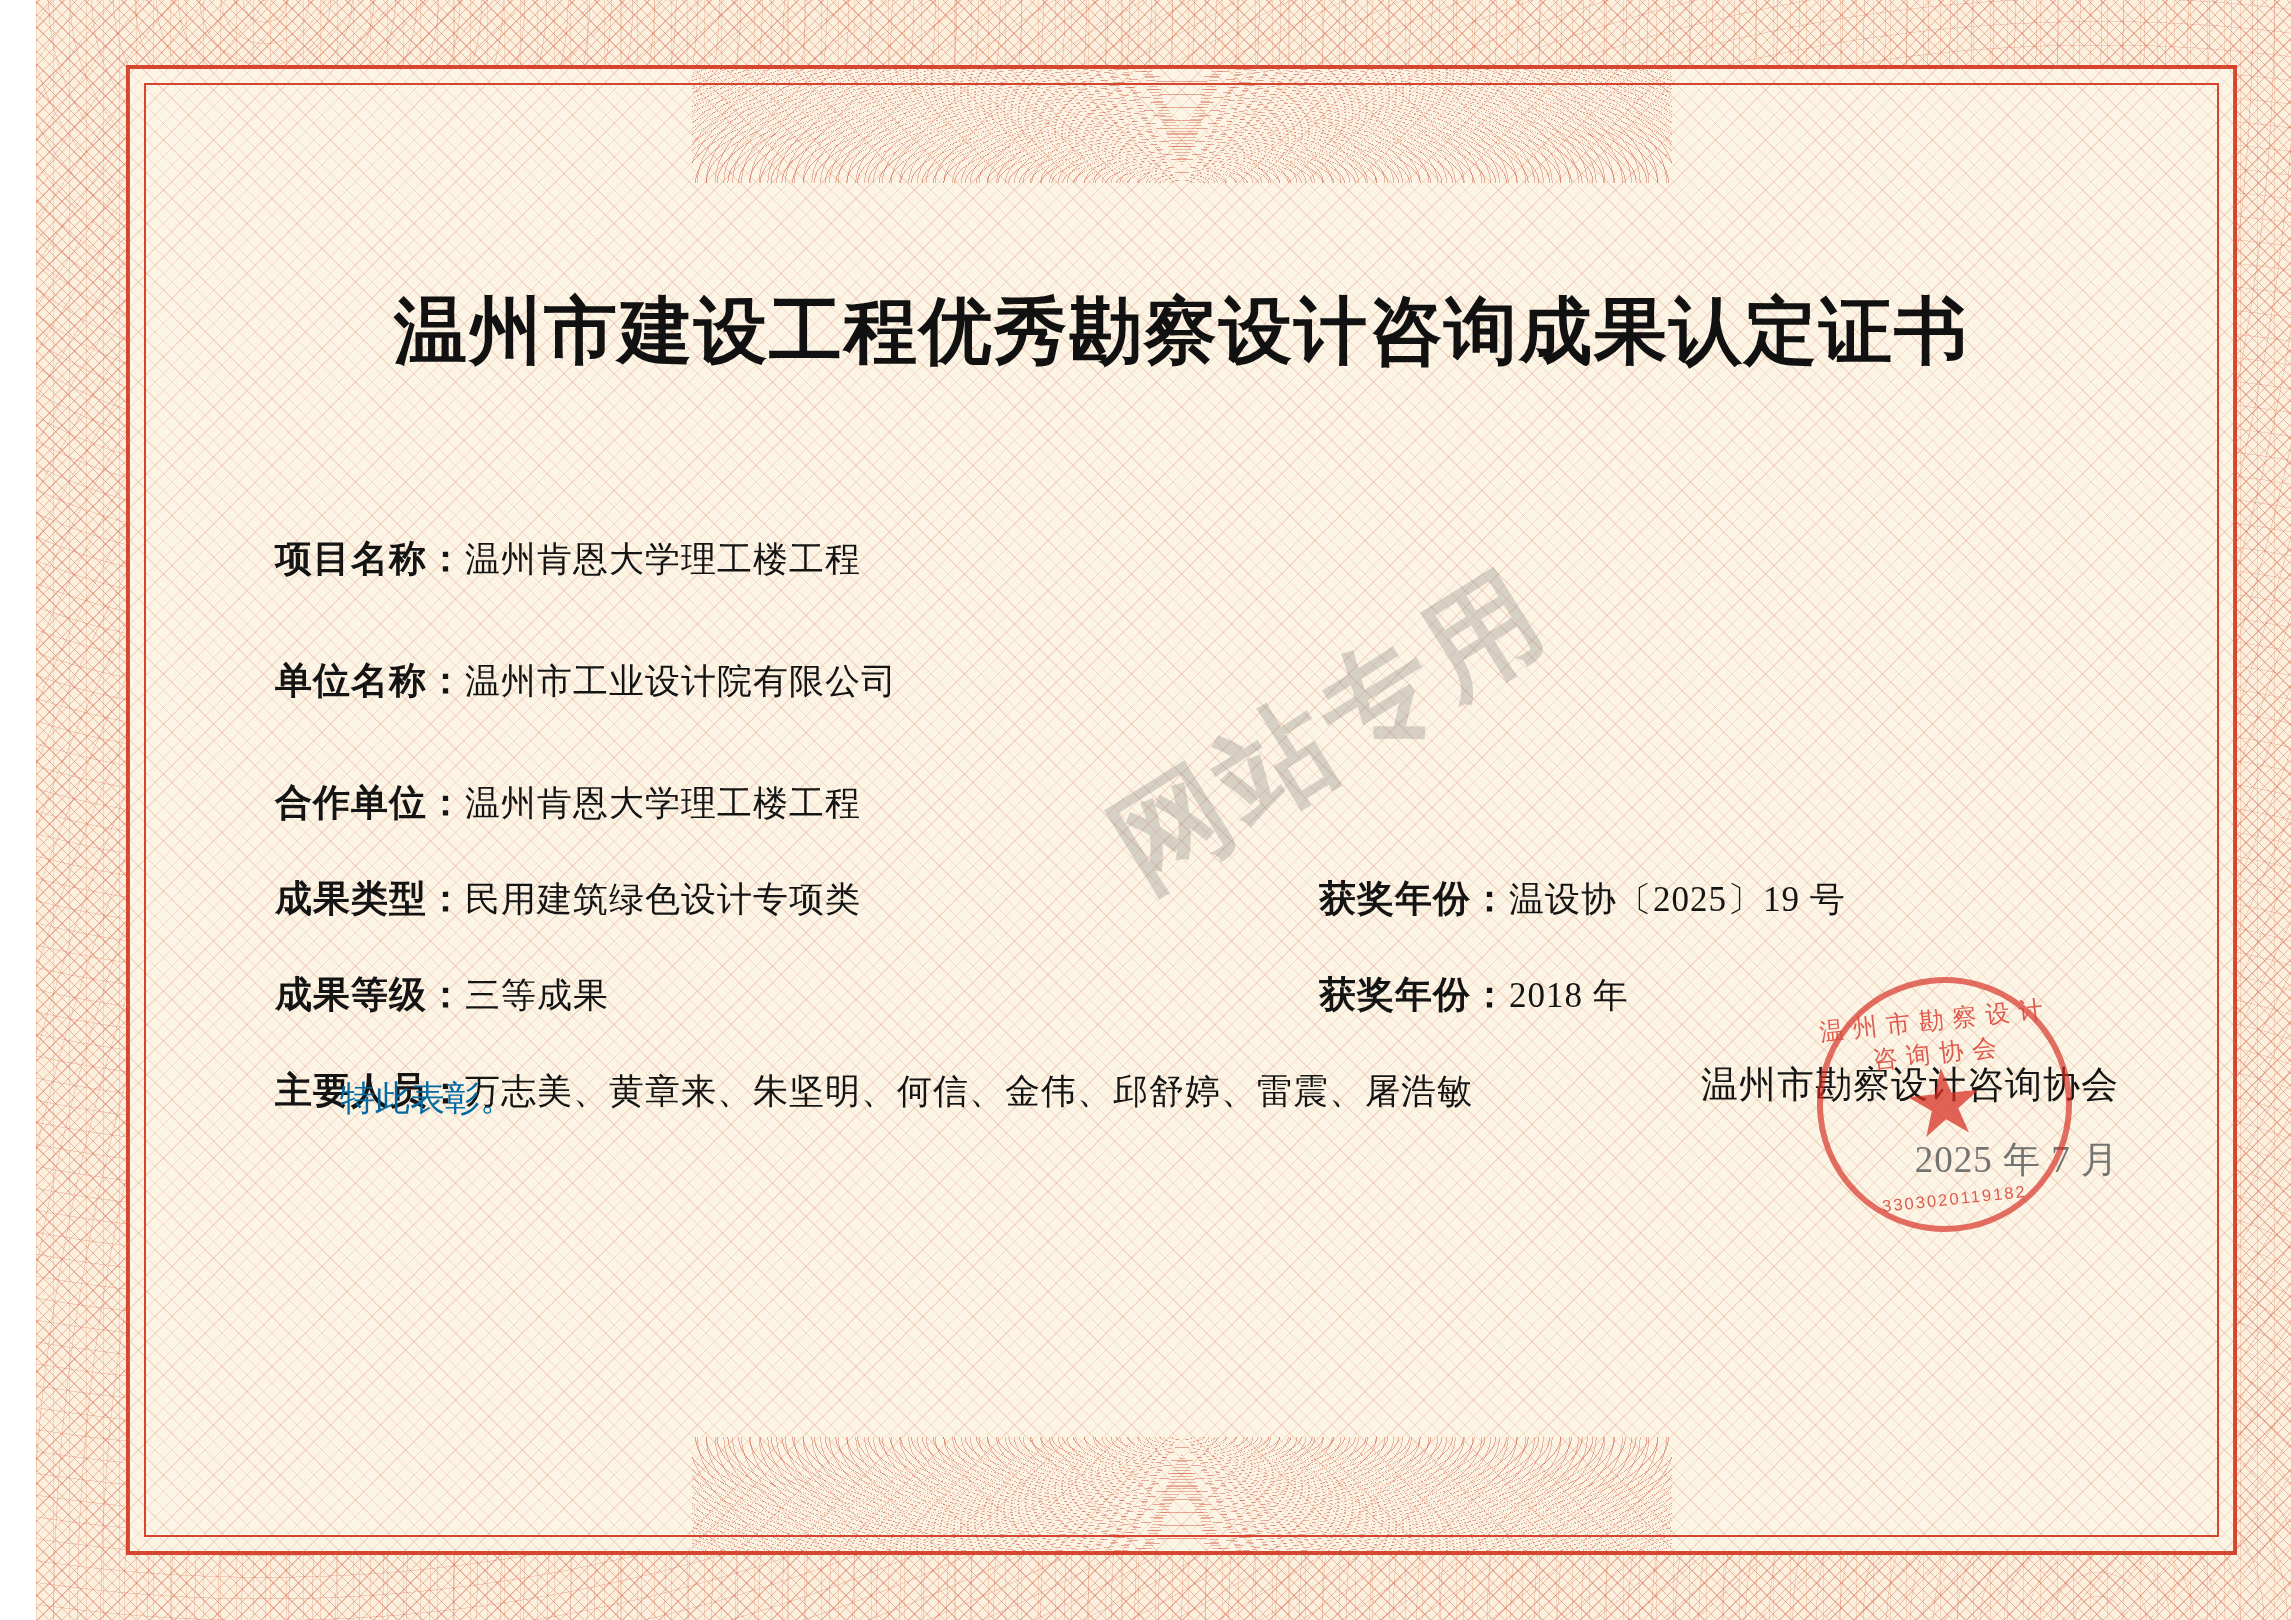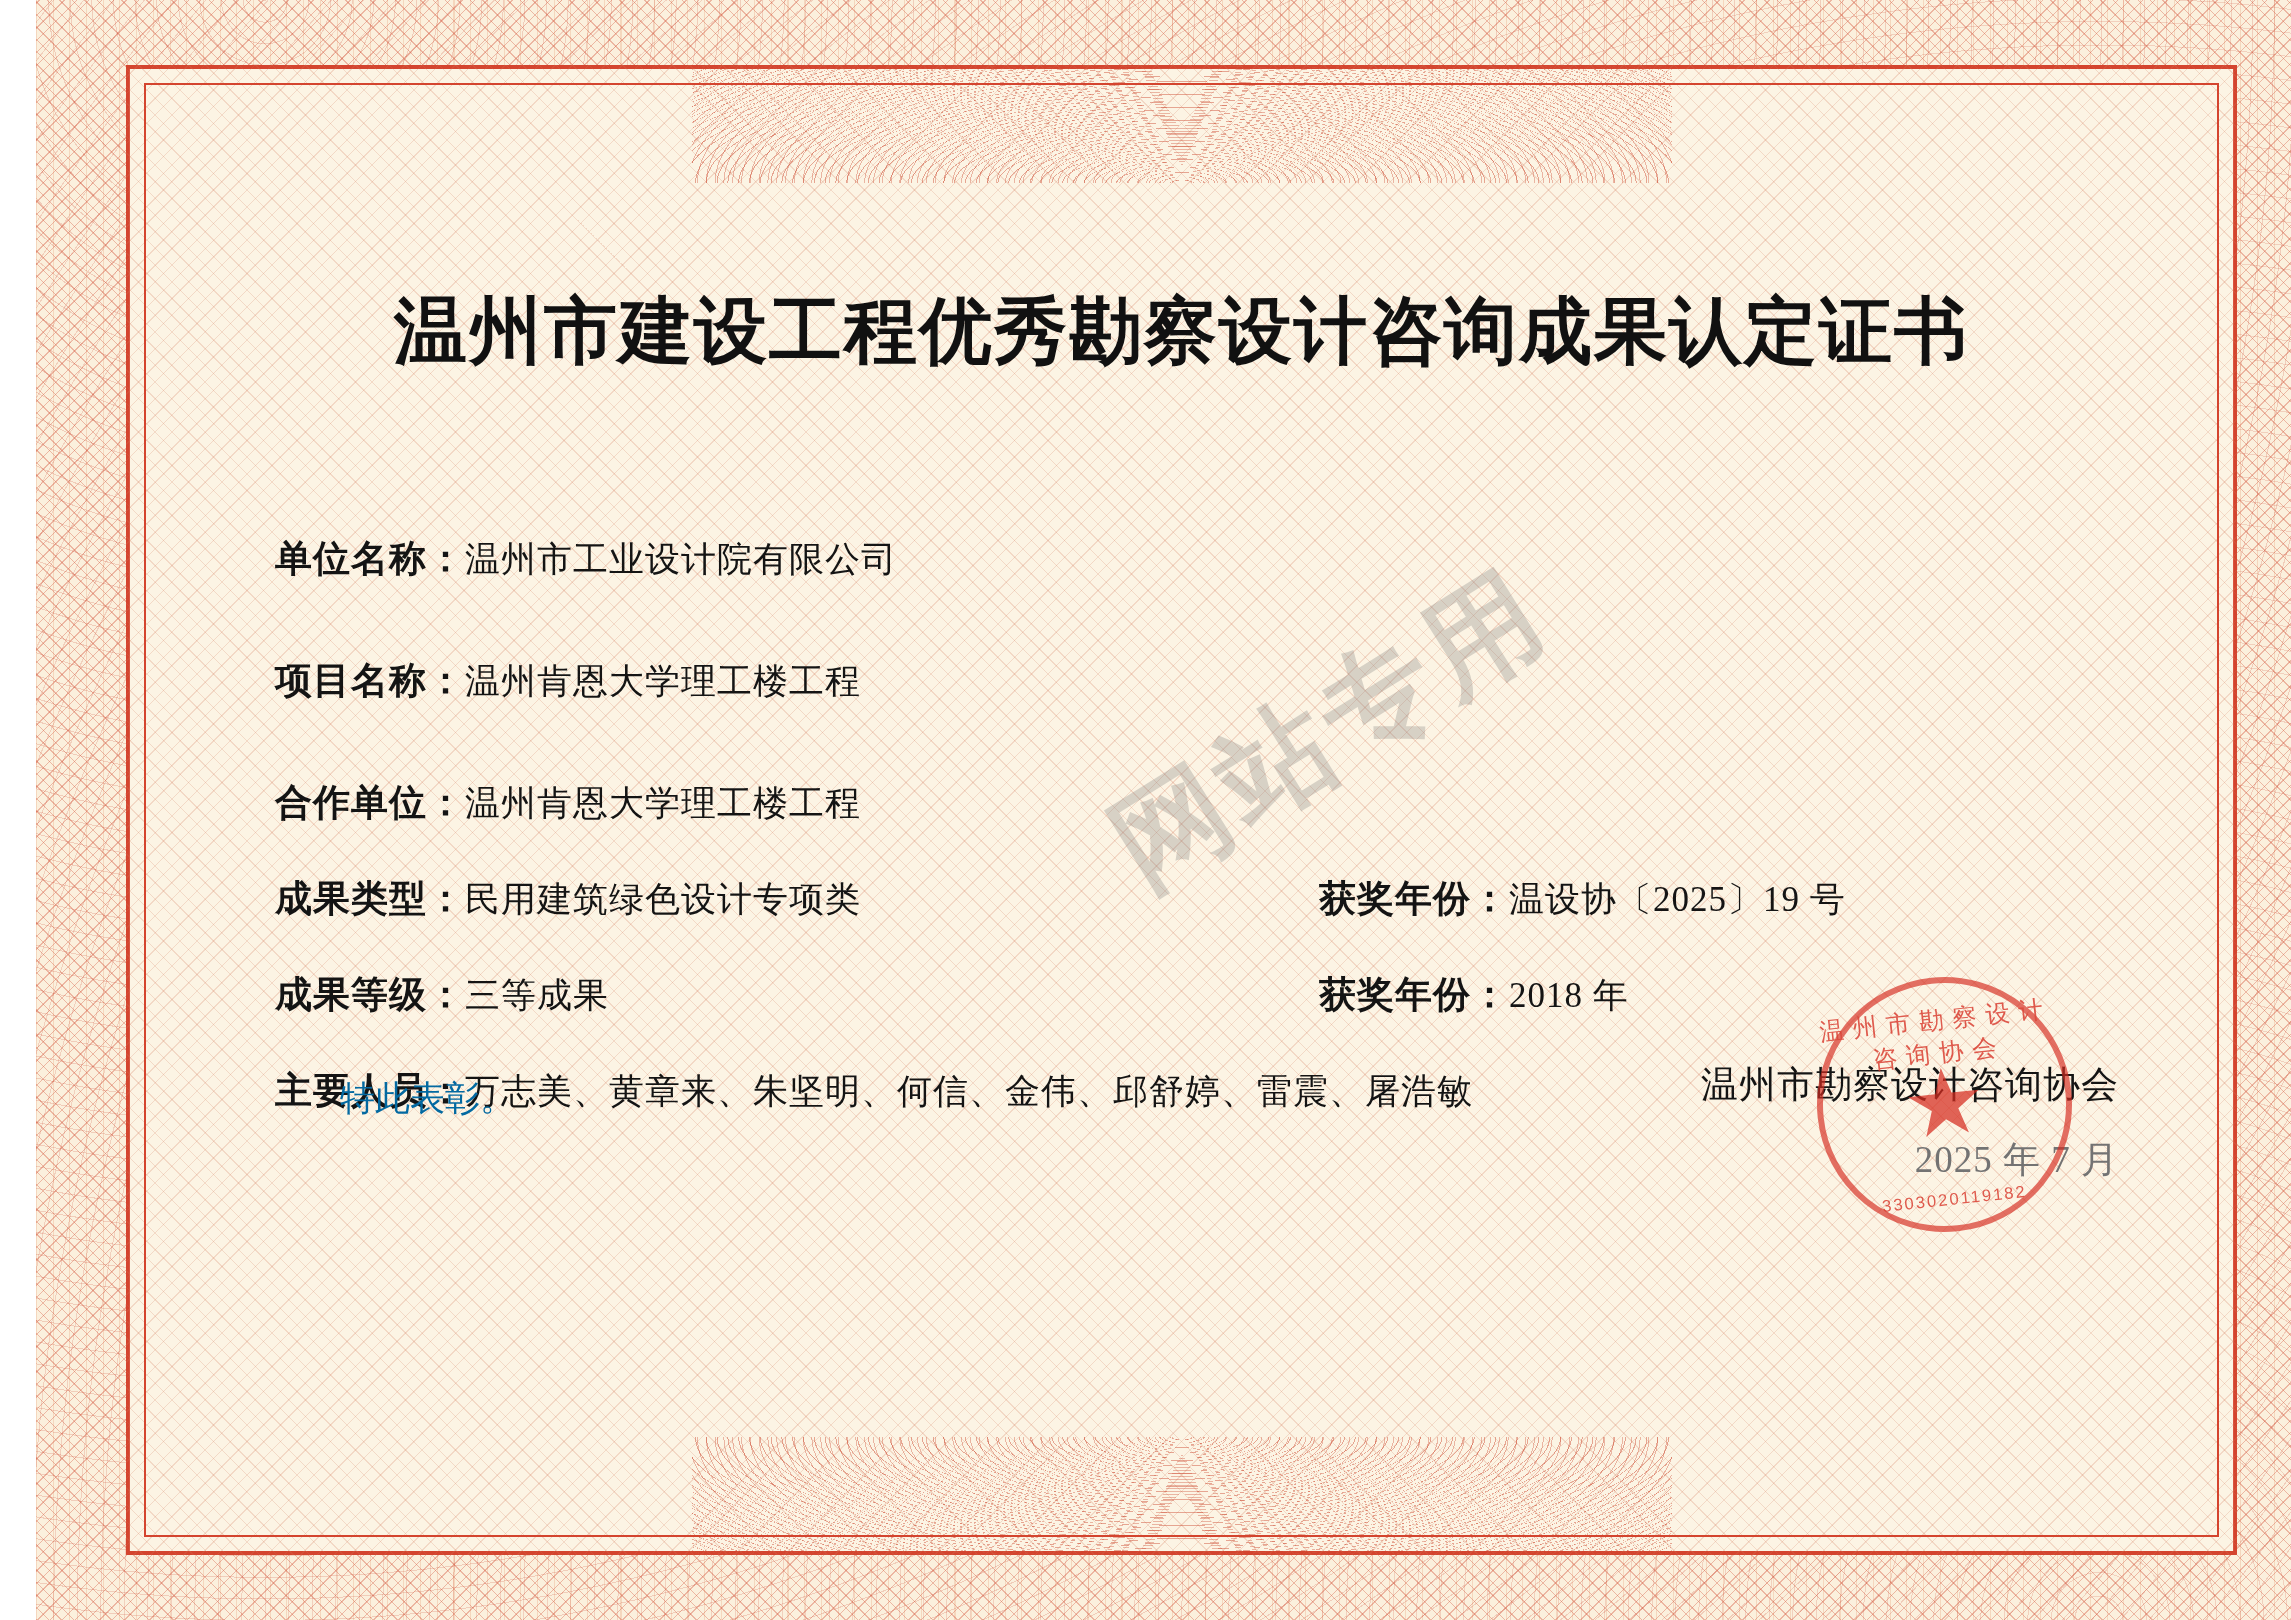--- a/index.html
+++ b/index.html
@@ -221,25 +221,25 @@
     <div class="inner-rule"></div>
   </div>
 
   <div class="content">
 
     <div class="title">温州市建设工程优秀勘察设计咨询成果认定证书</div>
 
     <div class="fields">
 
       <div class="row">
+        <span class="label">项目名称：</span><span class="value">温州肯恩大学理工楼工程</span>
+      </div>
+
+      <div class="row">
         <span class="label">单位名称：</span><span class="value">温州市工业设计院有限公司</span>
-      </div>
-
-      <div class="row">
-        <span class="label">项目名称：</span><span class="value">温州肯恩大学理工楼工程</span>
       </div>
 
       <div class="row tight">
         <span class="label">合作单位：</span><span class="value">温州肯恩大学理工楼工程</span>
       </div>
 
       <div class="row tight">
         <span class="label">成果类型：</span><span class="value">民用建筑绿色设计专项类</span>
         <span class="right-group">
           <span class="label">获奖年份：</span><span class="value">温设协〔2025〕19 号</span>

